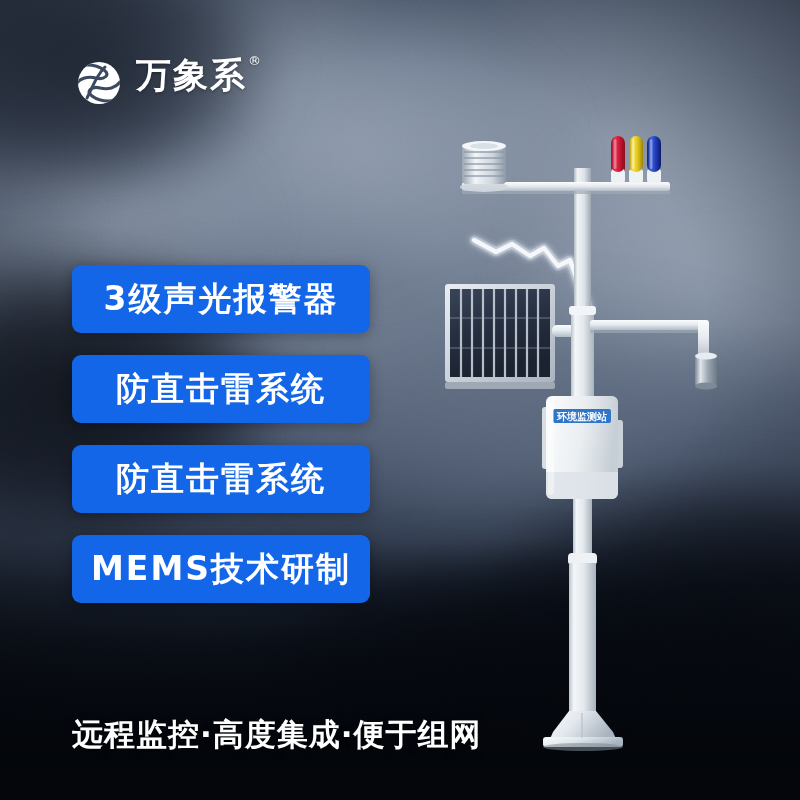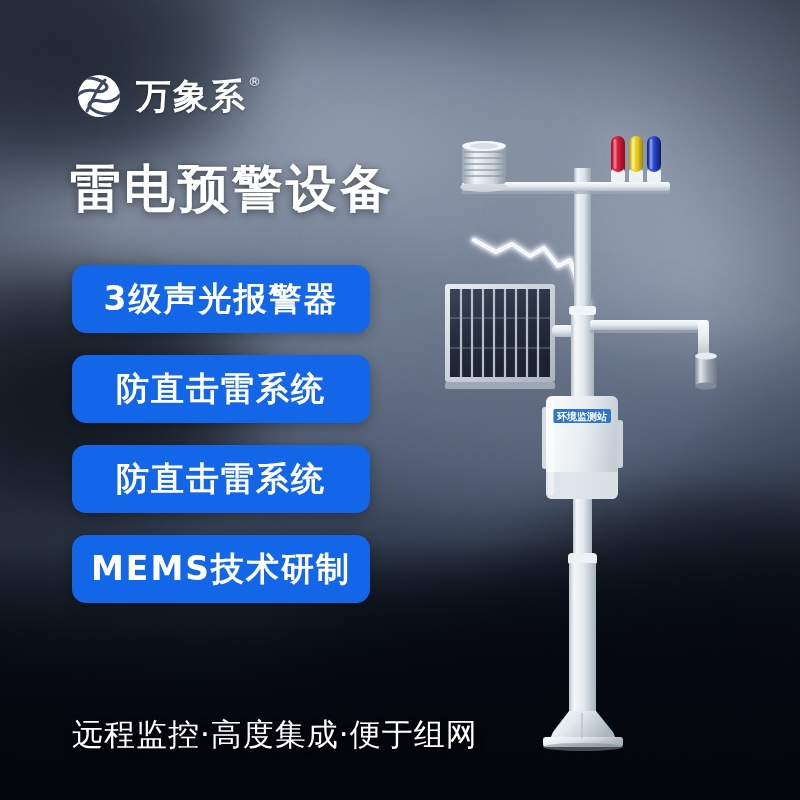--- a/index.html
+++ b/index.html
@@ -60,21 +60,21 @@
     background:radial-gradient(ellipse 85% 75% at 50% 42%, rgba(0,0,0,0) 45%, rgba(0,0,0,.42) 100%);
   }
   .botfade {
     position:absolute; left:0; right:0; bottom:0; height:260px; pointer-events:none;
     background:linear-gradient(180deg, rgba(5,8,14,0) 0%, rgba(5,8,14,.72) 46%, rgba(3,5,10,.97) 100%);
   }
 
   
   .brand {
     position:absolute; left:74px; top:58px;
-    display:flex; align-items:center; gap:12px;margin-top:13px;
+    display:flex; gap:12px;
   }
   .brand-mark { width:50px; height:50px; display:block; }
   .brand-name {
     position:relative;
     font-size:35px; font-weight:700; color:#fff;
     letter-spacing:2px; line-height:1;
     font-family:"DejaVu Sans","Liberation Sans",sans-serif;
     text-shadow:0 1px 3px rgba(0,0,0,.35);
   }
   .brand-reg {
@@ -91,30 +91,30 @@
   }
 
   .pills {
     position:absolute; left:72px; top:265px;
     display:flex; flex-direction:column; gap:22px;
   }
   .pill {
     display:inline-flex; align-items:center; justify-content:center;
     width:298px; height:68px;
     background:#1366e8;
-    border-radius:14px;
+    border-radius:9px;
     color:#ffffff;
     font-size:33px; font-weight:700; letter-spacing:2px;
     font-family:"DejaVu Sans","Liberation Sans",sans-serif;
     box-shadow:0 3px 14px rgba(0,0,0,.30);
   }
 
   .tagline {
     position:absolute; left:72px; top:714px;
-    font-size:31px; font-weight:400; color:#ffffff;
+    font-size:31px; font-weight:700; color:#ffffff;
     letter-spacing:1px;
     font-family:"DejaVu Sans","Liberation Sans",sans-serif;
     text-shadow:0 2px 8px rgba(0,0,0,.6);
   }
 
   
   .device { position:absolute; left:412px; top:120px; width:340px; height:660px; }
   .device svg { display:block; width:100%; height:100%; overflow:visible; }
 </style>
 </head>
@@ -149,21 +149,20 @@
           <path d="M54 36 C 42 46, 26 44, 18 38 C 11 33, 18 28, 26 30 C 34 32, 42 30, 46 24" fill="none" stroke="#3c4a61" stroke-width="3.2" stroke-linecap="round"></path>
           <path d="M31 9 C 22 18, 20 26, 13 40" fill="none" stroke="#3c4a61" stroke-width="3" stroke-linecap="round"></path>
         </g>
       </svg>
     </span>
     <span class="brand-name">
       <span>万象系</span><span class="brand-reg">®</span>
     </span>
   </div>
 
-  <h1 class="headline">雷电预警设备</h1>
 
   <div class="pills">
     <div class="pill">3级声光报警器</div>
     <div class="pill">防直击雷系统</div>
     <div class="pill">防直击雷系统</div>
     <div class="pill">MEMS技术研制</div>
   </div>
 
   <div class="tagline">远程监控·高度集成·便于组网</div>
 

